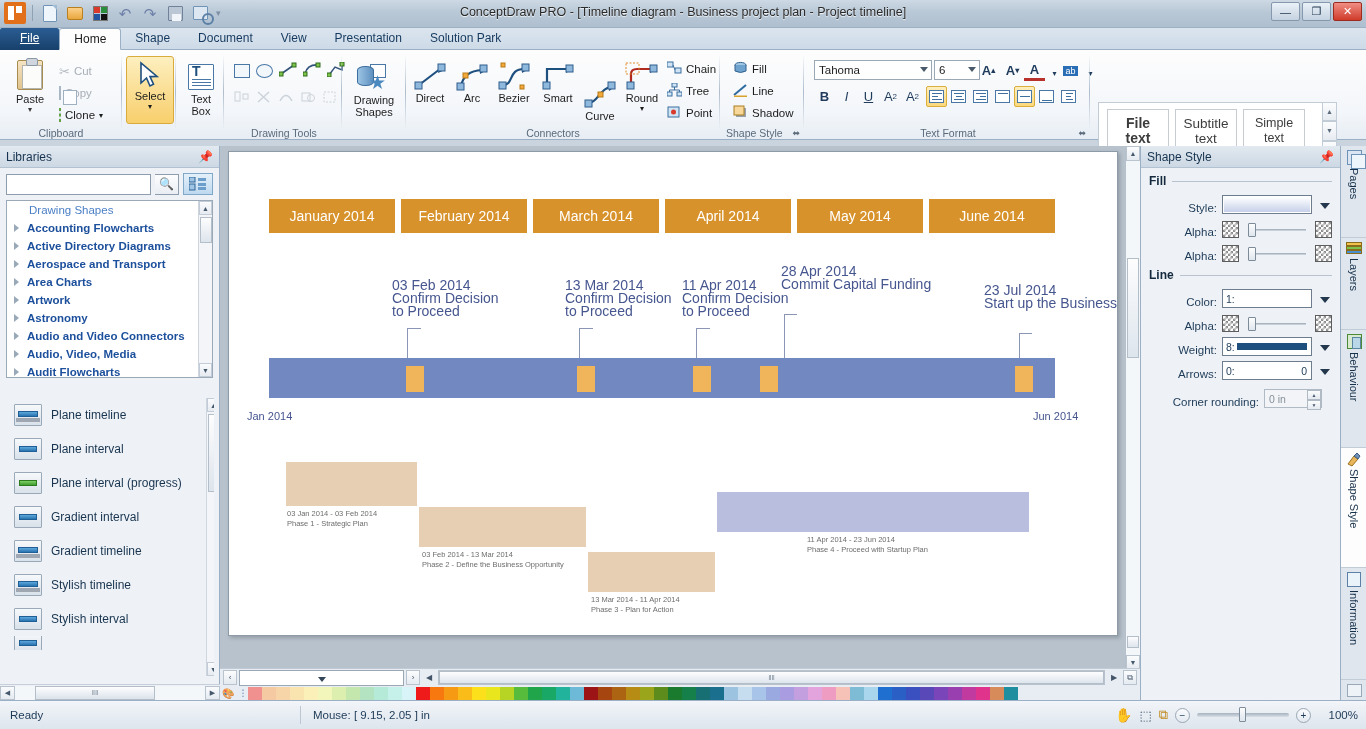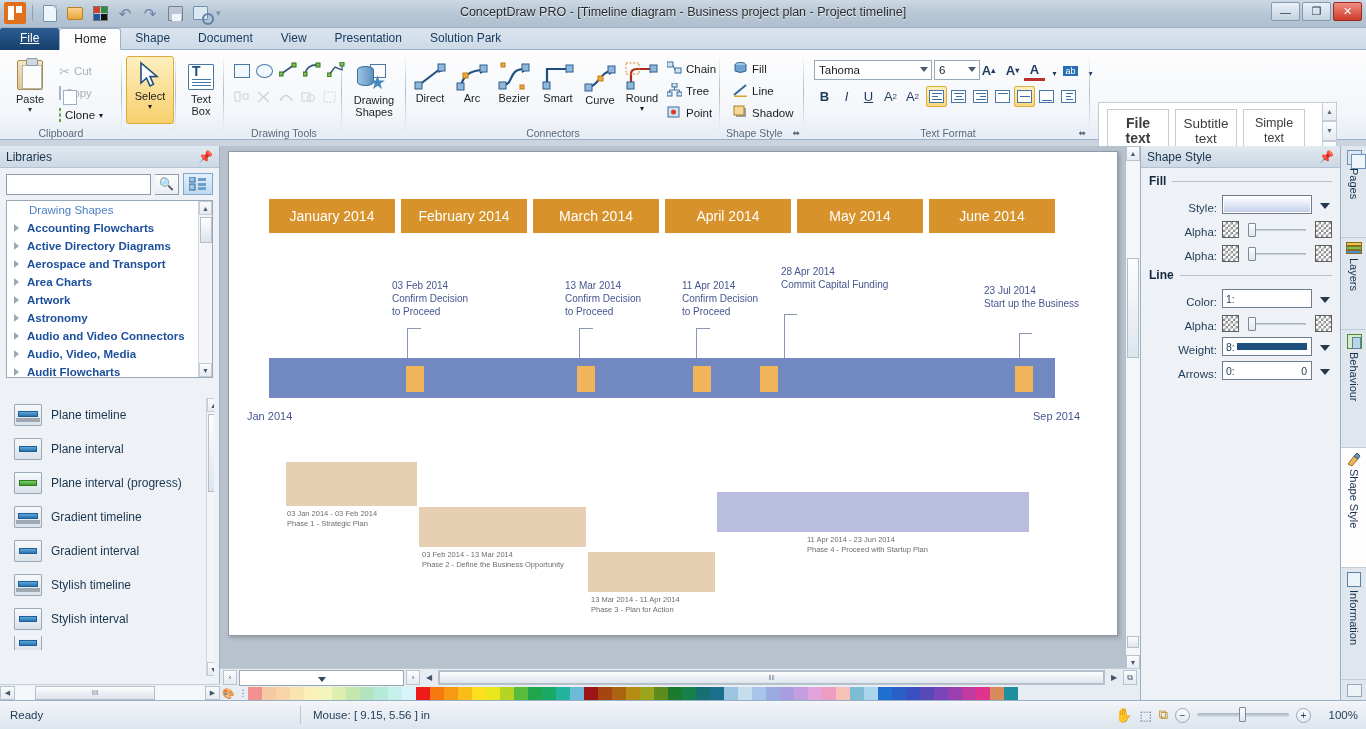--- a/index.html
+++ b/index.html
@@ -276,21 +276,21 @@
     background:#fff; border:1px solid #8d9aa7;
     box-shadow:2px 2px 4px rgba(0,0,0,.2);
     overflow:hidden;
   }
   .monthbar{position:absolute;height:34px;background:#d8922b;color:#fff;
     display:flex;align-items:center;justify-content:center;font-size:14px;}
   .tlbar{position:absolute;background:#7189c0;}
   .tlbar .shadow{position:absolute;left:2px;right:-3px;top:3px;bottom:-3px;background:rgba(120,130,145,.35);z-index:-1;}
   .milestone{position:absolute;background:#f0b45a;}
   .mstick{position:absolute;border-left:1px solid #8b96b5;border-top:1px solid #8b96b5;}
-  .mslabel{position:absolute;font-size:10px;color:#46568f;line-height:13px;white-space:nowrap;}
+  .mslabel{position:absolute;font-size:14px;color:#46568f;line-height:13px;white-space:nowrap;}
   .edgelabel{position:absolute;font-size:11px;color:#46568f;}
   .gbar{position:absolute;}
   .gbar.tan{background:#e7cfb4;}
   .gbar.lav{background:#b9bedf;}
   .glabel{position:absolute;font-size:7.5px;color:#6d6d6d;line-height:10px;white-space:nowrap;}
 
   .cv-vscroll{position:absolute;right:0;top:0;width:15px;bottom:30px;background:#eef1f5;border-left:1px solid #b6c0cb;}
   .cv-vscroll .b{height:15px;border:1px solid #bac4ce;background:linear-gradient(180deg,#fbfcfd,#e5ebf1);font-size:7px;text-align:center;line-height:13px;color:#46586b;}
   .cv-vscroll .mid{position:absolute;top:15px;bottom:15px;left:0;right:0;background:#f4f7fa;}
 
@@ -516,21 +516,21 @@
         <span class="conn-gly">
             <svg width="36" height="30">
               <path d="M7 23 L7 7 L28 7" stroke="#1d4f7f" stroke-width="2.2" fill="none"></path>
               <polygon points="26,3 33,7 26,11" fill="#1d4f7f"></polygon>
               <rect x="3" y="20" width="7" height="7" fill="#8fb8dd" stroke="#2f5d8c"></rect>
               <rect x="26" y="3" width="7" height="7" fill="#8fb8dd" stroke="#2f5d8c"></rect>
             </svg>
           </span>
         <span>Smart</span>
       </div>
-      <div class="conn-btn" style="left:172px;top:12px">
+      <div class="conn-btn" style="left:172px;top:28px">
         <span class="conn-gly">
             <svg width="36" height="30">
               <path d="M7 23 C15 23 18 9 28 7" stroke="#1d4f7f" stroke-width="2.2" fill="none"></path>
               <polygon points="26,3 33,7 27,11" fill="#1d4f7f"></polygon>
               <rect x="3" y="20" width="7" height="7" fill="#8fb8dd" stroke="#2f5d8c"></rect>
               <rect x="26" y="2" width="7" height="7" fill="#8fb8dd" stroke="#2f5d8c"></rect>
               <rect x="16" y="12" width="5" height="5" fill="#f0a93a" stroke="#b97a16"></rect>
             </svg>
           </span>
         <span>Curve</span>
@@ -765,29 +765,29 @@
         <span>Plane interval</span>
       </div>
       <div class="shaperow">
         <span class="shapeico">
             <i class="sh-bar green"></i>
           </span>
         <span>Plane interval (progress)</span>
       </div>
       <div class="shaperow">
         <span class="shapeico">
-            <i class="sh-tl"></i>
-          </span>
-        <span>Gradient timeline</span>
+            <i class="sh-bar"></i>
+          </span>
+        <span>Gradient interval</span>
       </div>
       <div class="shaperow">
         <span class="shapeico">
-            <i class="sh-bar"></i>
-          </span>
-        <span>Gradient interval</span>
+            <i class="sh-tl"></i>
+          </span>
+        <span>Gradient timeline</span>
       </div>
       <div class="shaperow">
         <span class="shapeico">
             <i class="sh-tl"></i>
           </span>
         <span>Stylish timeline</span>
       </div>
       <div class="shaperow">
         <span class="shapeico">
             <i class="sh-bar"></i>
@@ -858,21 +858,21 @@
       <div class="tlbar" style="left:40px;top:206px;width:786px;height:40px">
         <span class="shadow"></span>
       </div>
       <div class="milestone" style="left:177px;top:214px;width:18px;height:26px"></div>
       <div class="milestone" style="left:348px;top:214px;width:18px;height:26px"></div>
       <div class="milestone" style="left:464px;top:214px;width:18px;height:26px"></div>
       <div class="milestone" style="left:531px;top:214px;width:18px;height:26px"></div>
       <div class="milestone" style="left:786px;top:214px;width:18px;height:26px"></div>
 
       <div class="edgelabel" style="left:18px;top:258px">Jan 2014</div>
-      <div class="edgelabel" style="left:804px;top:258px">Sep 2014</div>
+      <div class="edgelabel" style="left:804px;top:258px">Jun 2014</div>
 
       <div class="gbar tan" style="left:57px;top:310px;width:131px;height:44px"></div>
       <div class="glabel" style="left:58px;top:357px">
         <div>03 Jan 2014 - 03 Feb 2014</div>
         <div>Phase 1 - Strategic Plan</div>
       </div>
 
       <div class="gbar tan" style="left:190px;top:355px;width:167px;height:40px"></div>
       <div class="glabel" style="left:193px;top:398px">
         <div>03 Feb 2014 - 13 Mar 2014</div>
@@ -1037,20 +1037,30 @@
       <span class="fdd"></span>
     </div>
     <div class="frow">
       <span class="flabel">Arrows:</span>
       <span class="fctl">
         <span>0:</span>
         <span style="margin-left:auto;padding-right:4px">0</span>
       </span>
       <span class="fdd"></span>
     </div>
+    <div class="frow" style="height:28px">
+      <span style="flex:none;width:110px;text-align:right">Corner rounding:</span>
+      <span class="spin">
+        <span>0 in</span>
+        <i class="sp">
+            <i>▲</i>
+            <i>▼</i>
+          </i>
+      </span>
+    </div>
   </div>
 
   <div class="dockstrip">
     <div class="docktab" style="height:92px">
       <span class="dk-pages"></span>
       <span class="vtext">Pages</span>
     </div>
     <div class="docktab" style="height:92px">
       <span class="dk-layers">
         <i style="top:0;background:#f0c14b"></i>
@@ -1078,21 +1088,21 @@
     </div>
     <div class="docktab" style="height:110px;border-bottom:0">
       <span class="dk-hyp"></span>
       <span class="vtext">Hypernote</span>
     </div>
   </div>
 
   <div class="statusbar">
     <span class="sb-ready">Ready</span>
     <span class="sb-sep"></span>
-    <span class="sb-mouse">Mouse: [ 9.15, 5.56 ] in</span>
+    <span class="sb-mouse">Mouse: [ 9.15, 2.05 ] in</span>
     <span class="sb-tools">
       <span style="font-size:14px;color:#3f5469">✋</span>
       <span style="font-size:13px;color:#3f5469">⬚</span>
       <span style="font-size:13px;color:#c08a1e">⧉</span>
       <span class="zbtn">−</span>
       <span class="zoomtrack">
           <i class="k"></i>
         </span>
       <span class="zbtn">+</span>
       <span class="zoompct">100%</span>

